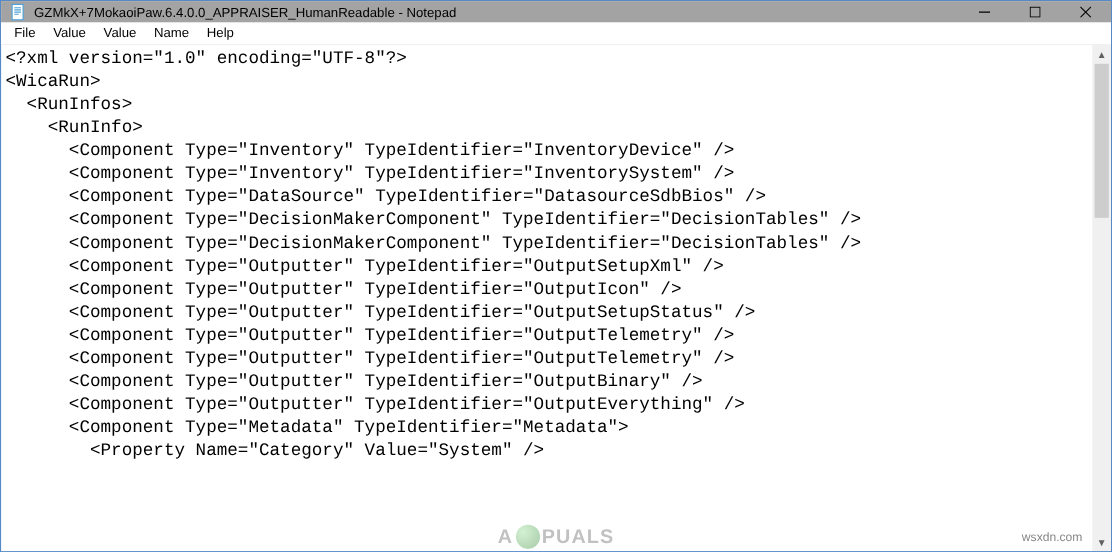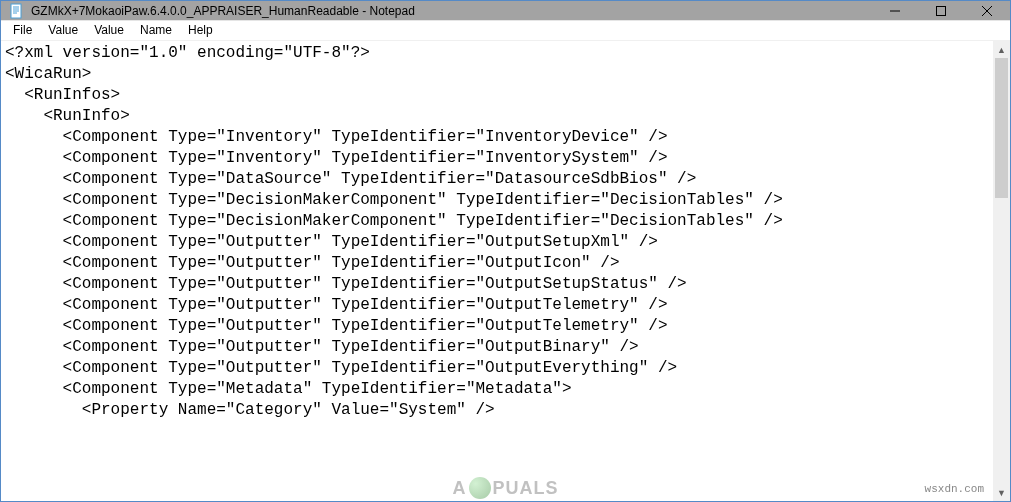--- a/index.html
+++ b/index.html
@@ -106,21 +106,21 @@
       height: 140px;
       background: #cdcdcd;
       cursor: pointer;
     }
     .watermark {
       position: absolute;
       bottom: 6px;
       right: 26px;
       font-size: 11px;
       color: #888;
-      font-family: Liberation Mono, monospace;
+      font-family: Liberation Sans, sans-serif;
     }
     .watermark-center {
       position: absolute;
       bottom: 2px;
       left: 50%;
       transform: translateX(-50%);
       font-size: 18px;
       color: rgba(100,100,100,0.4);
       font-weight: bold;
       letter-spacing: 1px;

